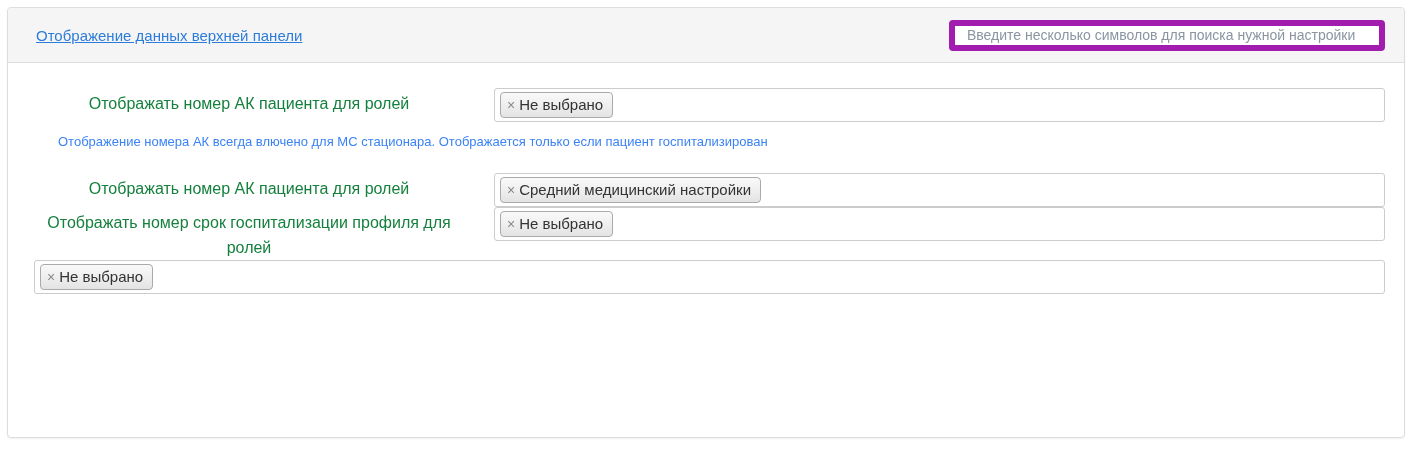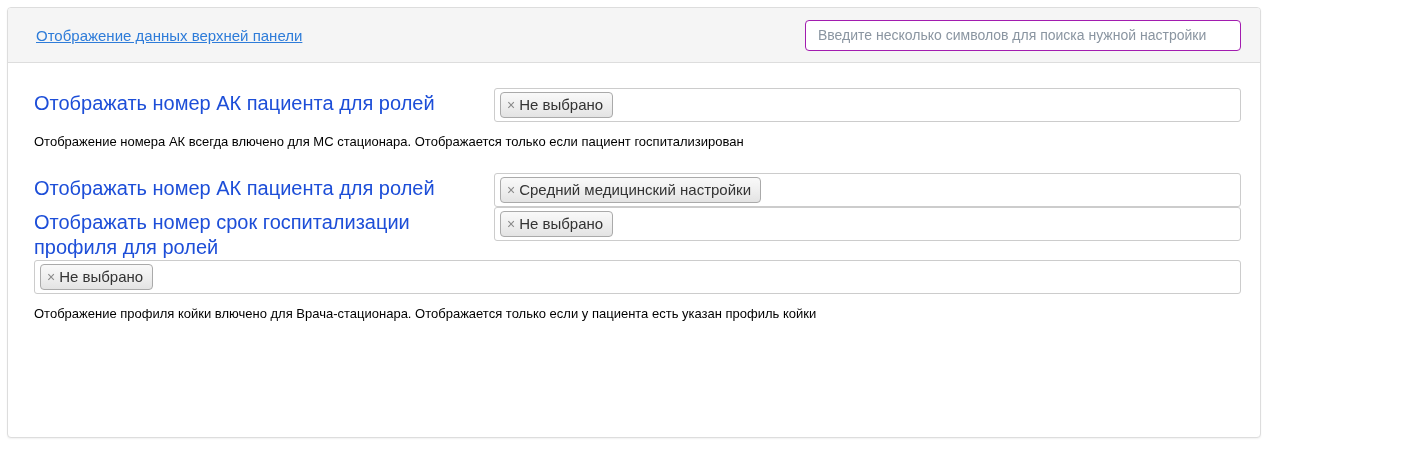--- a/index.html
+++ b/index.html
@@ -5,21 +5,21 @@
   * { box-sizing: border-box; margin: 0; padding: 0; }
   html, body {
     width: 1412px; height: 456px;
     background: #ffffff;
     font-family: "Liberation Sans", sans-serif;
     overflow: hidden;
   }
   .panel {
     position: absolute;
     left: 7px; top: 7px;
-    width: 1254px; height: 431px;
+    width: 1398px; height: 431px;
     background: #ffffff;
     border: 1px solid #ddder;
     border: 1px solid #dddddd;
     border-radius: 4px;
     box-shadow: 0 1px 2px rgba(0,0,0,.06);
   }
   .panel-heading {
     height: 55px;
     background: #f5f5f5;
     border-bottom: 1px solid #dddddd;
@@ -32,44 +32,45 @@
   .title-link {
     color: #2e7cd9;
     font-size: 15px;
     text-decoration: underline;
     cursor: pointer;
     white-space: nowrap;
   }
   .search-input {
     width: 436px;
     height: 31px;
-    border: 1px solid #a21caf;
+    border: 6px solid #a21caf;
     border-radius: 4px;
     padding: 5px 12px;
     font-size: 14px;
     color: #555555;
     font-family: "Liberation Sans", sans-serif;
     outline: none;
   }
   .search-input::placeholder { color: #8a95a1; opacity: 1; }
   .panel-body {
     padding: 25px 19px 0 26px;
   }
   .setting-row {
     display: flex;
     align-items: flex-start;
   }
   .setting-label {
     width: 460px;
     flex: 0 0 460px;
-    font-size: 20px;
-    color: #1d4ed8;
+    font-size: 16px;
+    color: #15803d;
     line-height: 25px;
     padding-top: 3px;
     padding-right: 30px;
+    text-align: center;
   }
   .tag-select {
     flex: 1 1 auto;
     min-height: 32px;
     background: #ffffff;
     border: 1px solid #cccccc;
     border-radius: 3px;
     padding: 2px 3px;
     cursor: text;
   }
@@ -89,24 +90,25 @@
   }
   .tag-remove {
     color: #888888;
     font-size: 14px;
     margin-right: 4px;
     cursor: pointer;
     line-height: 1;
   }
   .setting-hint {
     font-size: 13px;
-    color: #000000;
+    color: #3b82f6;
     line-height: 17px;
     margin-top: 11px;
     margin-bottom: 23px;
+    margin-left: 24px;
   }
 </style>
 </head>
 <body>
 
 <div class="panel">
 
   <div class="panel-heading">
     <a class="title-link" href="#">Отображение данных верхней панели</a>
     <input class="search-input" type="text" placeholder="Введите несколько символов для поиска нужной настройки" style="">
@@ -146,16 +148,15 @@
     </div>
 
     <div class="setting-row">
       <div class="tag-select">
         <span class="tag-chip">
             <span class="tag-remove">×</span>
             <span>Не выбрано</span>
           </span>
       </div>
     </div>
-    <div class="setting-hint">Отображение профиля койки влючено для Врача-стационара. Отображается только если у пациента есть указан профиль койки</div>
 
   </div>
 </div>
 
 </body></html>

